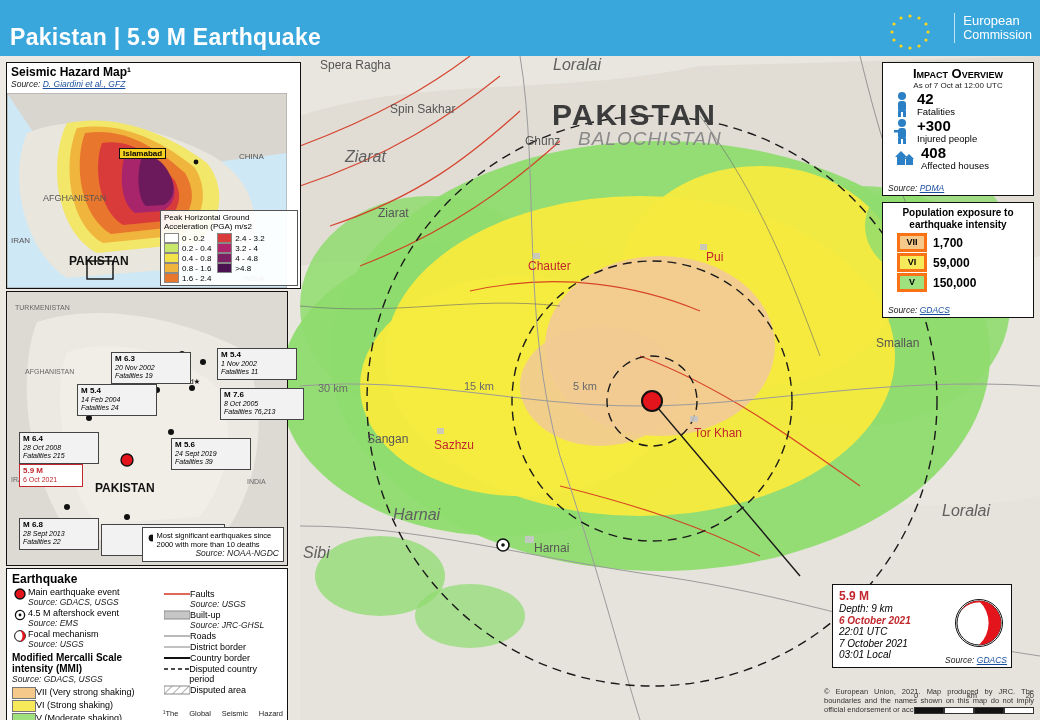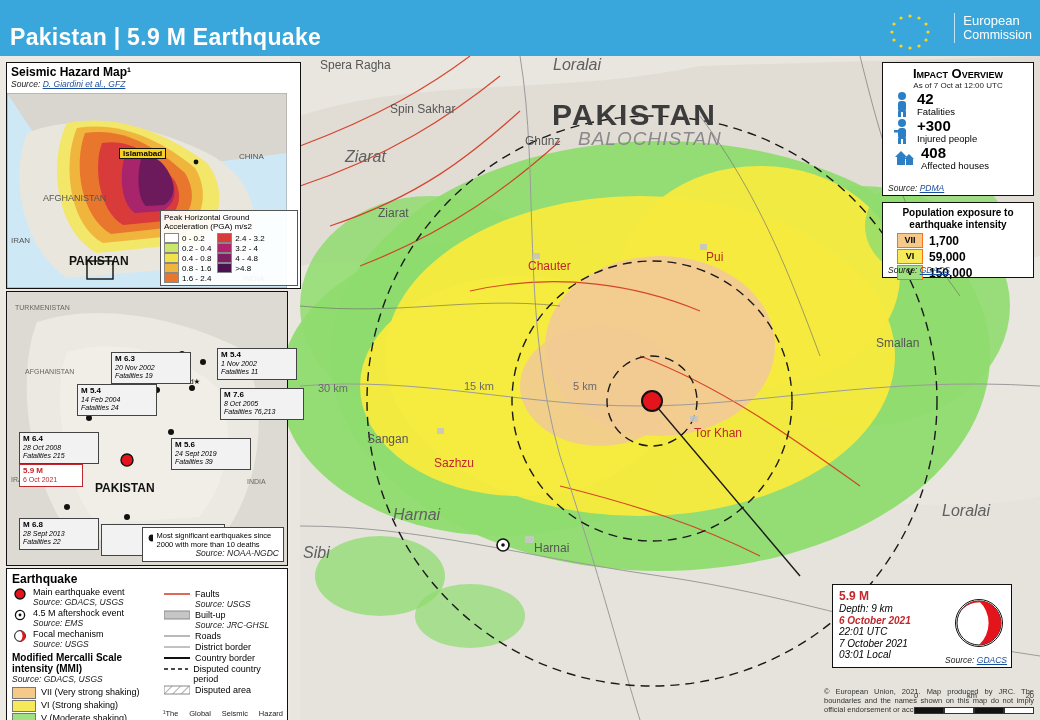--- a/index.html
+++ b/index.html
@@ -78,42 +78,42 @@
   .eqbox b{font-size:8px;}
   .eqbox.red{color:#c1272d;border-color:#c1272d;background:#fff;}
   #sigeq .note{
     position:absolute;right:3px;bottom:3px;width:132px;border:1px solid #444;
     background:#fff;font-size:7.5px;line-height:9px;padding:3px 4px;
   }
 
   
   #legend{left:6px;top:512px;width:282px;height:200px;font-size:9px;}
   #legend .ttl{font-size:12px;font-weight:bold;padding:3px 0 1px 5px;}
-  .lrow{display:flex;align-items:flex-start;gap:5px;padding:0 5px;margin-bottom:1px;}
+  .lrow{display:flex;align-items:flex-start;padding:0 5px;margin-bottom:1px;}
   .lrow .txt{line-height:10px;}
   .mmi-ttl{font-weight:bold;font-size:10px;padding:2px 5px 0 5px;line-height:11px;}
   .mmi-sw{width:22px;height:10px;display:inline-block;border:1px solid #777;}
   #footnote{
     position:absolute;right:4px;bottom:4px;width:120px;font-size:7.5px;line-height:9px;
     text-align:justify;color:#222;
   }
 
   
   #impact{right:6px;top:6px;width:152px;height:134px;}
   #impact .ttl{text-align:center;font-variant:small-caps;font-weight:bold;font-size:13px;padding-top:3px;}
   #impact .asof{text-align:center;font-size:8px;color:#222;}
   .imrow{display:flex;align-items:center;gap:6px;padding:1px 0 0 10px;}
   .imrow .v{font-size:15px;font-weight:bold;line-height:15px;}
   .imrow .l{font-size:9.5px;line-height:11px;}
 
   
-  #popexp{right:6px;top:146px;width:152px;height:76px;}
+  #popexp{right:6px;top:146px;width:152px;height:116px;}
   #popexp .ttl{font-weight:bold;font-size:10px;text-align:center;line-height:12px;padding:4px 4px 2px 4px;}
   .prow{display:flex;align-items:center;gap:6px;padding:0 0 1px 14px;}
-  .prow .rn{width:24px;height:13px;font-size:9px;font-weight:bold;text-align:center;line-height:13px;border:1px solid #f97316;}
+  .prow .rn{width:24px;height:13px;font-size:9px;font-weight:bold;text-align:center;line-height:13px;border:3px solid #f97316;}
   .prow .pv{font-size:12px;font-weight:bold;}
 
   
   #eventbox{right:28px;bottom:52px;width:180px;height:84px;}
   #eventbox .m{color:#c1272d;font-weight:bold;font-size:12px;}
   #eventbox .l{font-size:10px;line-height:11.5px;font-style:italic;}
   #eventbox .lr{color:#c1272d;font-weight:bold;}
   .beach{
     position:absolute;right:8px;top:14px;width:46px;height:46px;border-radius:50%;
     background:#fff;border:1px solid #111;overflow:hidden;
@@ -241,21 +241,21 @@
   <div class="maplabel town" style="left:320px;top:2px;">Spera Ragha</div>
   <div class="maplabel ital" style="left:553px;top:0px;">Loralai</div>
   <div class="maplabel town" style="left:390px;top:46px;">Spin Sakhar</div>
   <div class="maplabel town" style="left:525px;top:78px;">Ghunz</div>
   <div class="maplabel ital" style="left:345px;top:92px;">Ziarat</div>
   <div class="maplabel town" style="left:378px;top:150px;">Ziarat</div>
   <div class="maplabel red" style="left:528px;top:203px;">Chauter</div>
   <div class="maplabel red" style="left:706px;top:194px;">Pui</div>
   <div class="maplabel town" style="left:876px;top:280px;">Smallan</div>
   <div class="maplabel town" style="left:367px;top:376px;">Sangan</div>
-  <div class="maplabel red" style="left:434px;top:400px;">Sazhzu</div>
+  <div class="maplabel red" style="left:434px;top:382px;">Sazhzu</div>
   <div class="maplabel red" style="left:694px;top:370px;">Tor Khan</div>
   <div class="maplabel ital" style="left:393px;top:450px;">Harnai</div>
   <div class="maplabel town" style="left:534px;top:485px;">Harnai</div>
   <div class="maplabel ital" style="left:303px;top:488px;">Sibi</div>
   <div class="maplabel ital" style="left:942px;top:446px;">Loralai</div>
 
   <div class="ringlbl" style="left:318px;top:326px;">30 km</div>
   <div class="ringlbl" style="left:464px;top:324px;">15 km</div>
   <div class="ringlbl" style="left:573px;top:324px;">5 km</div>
 

